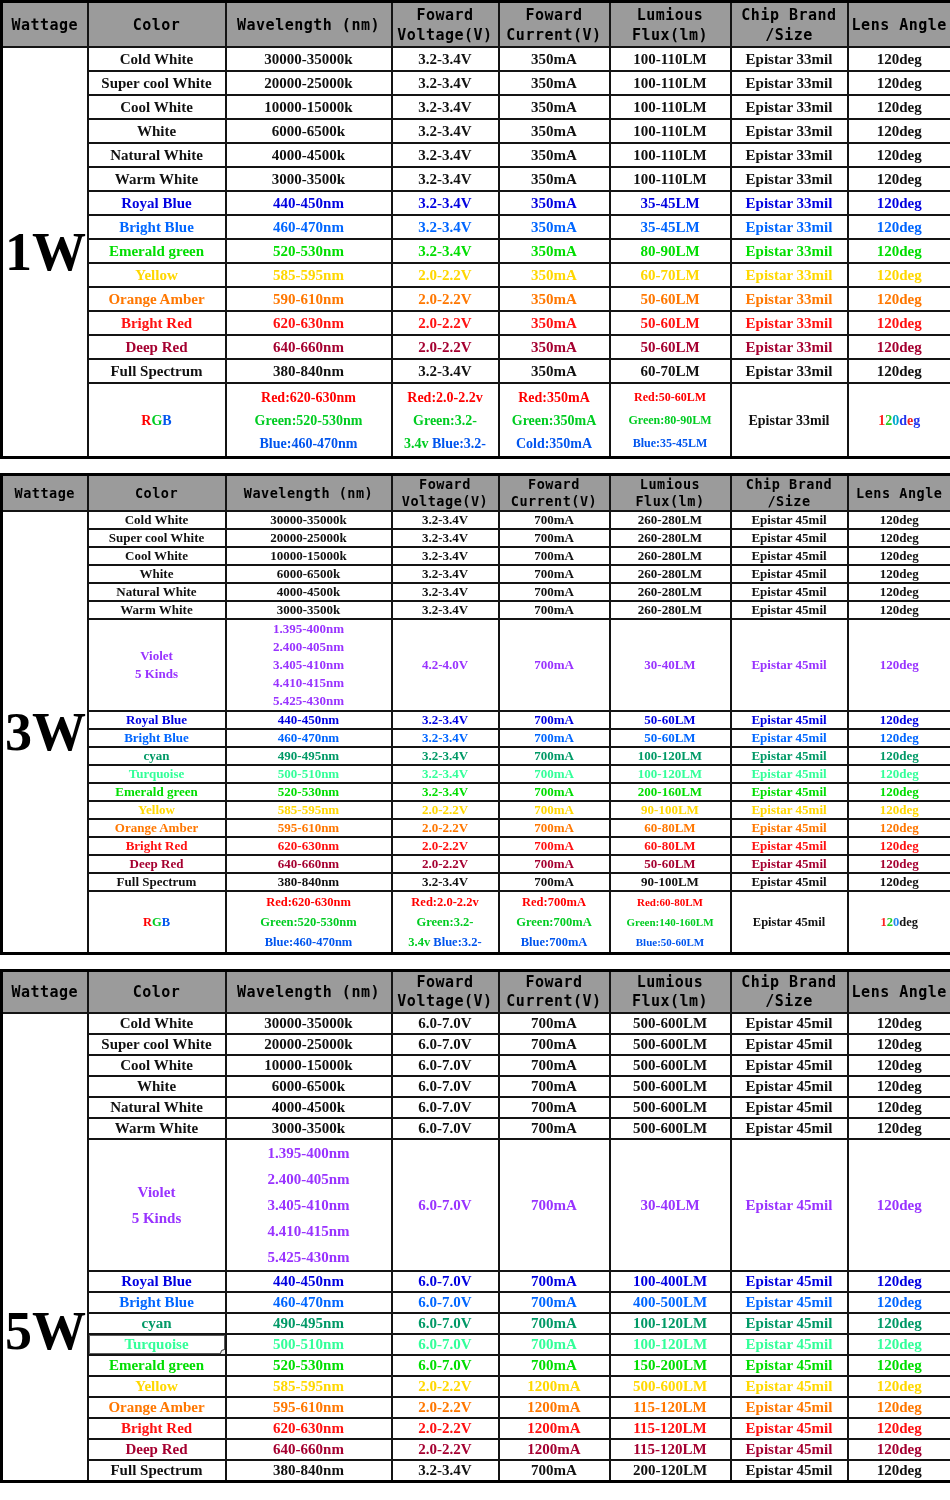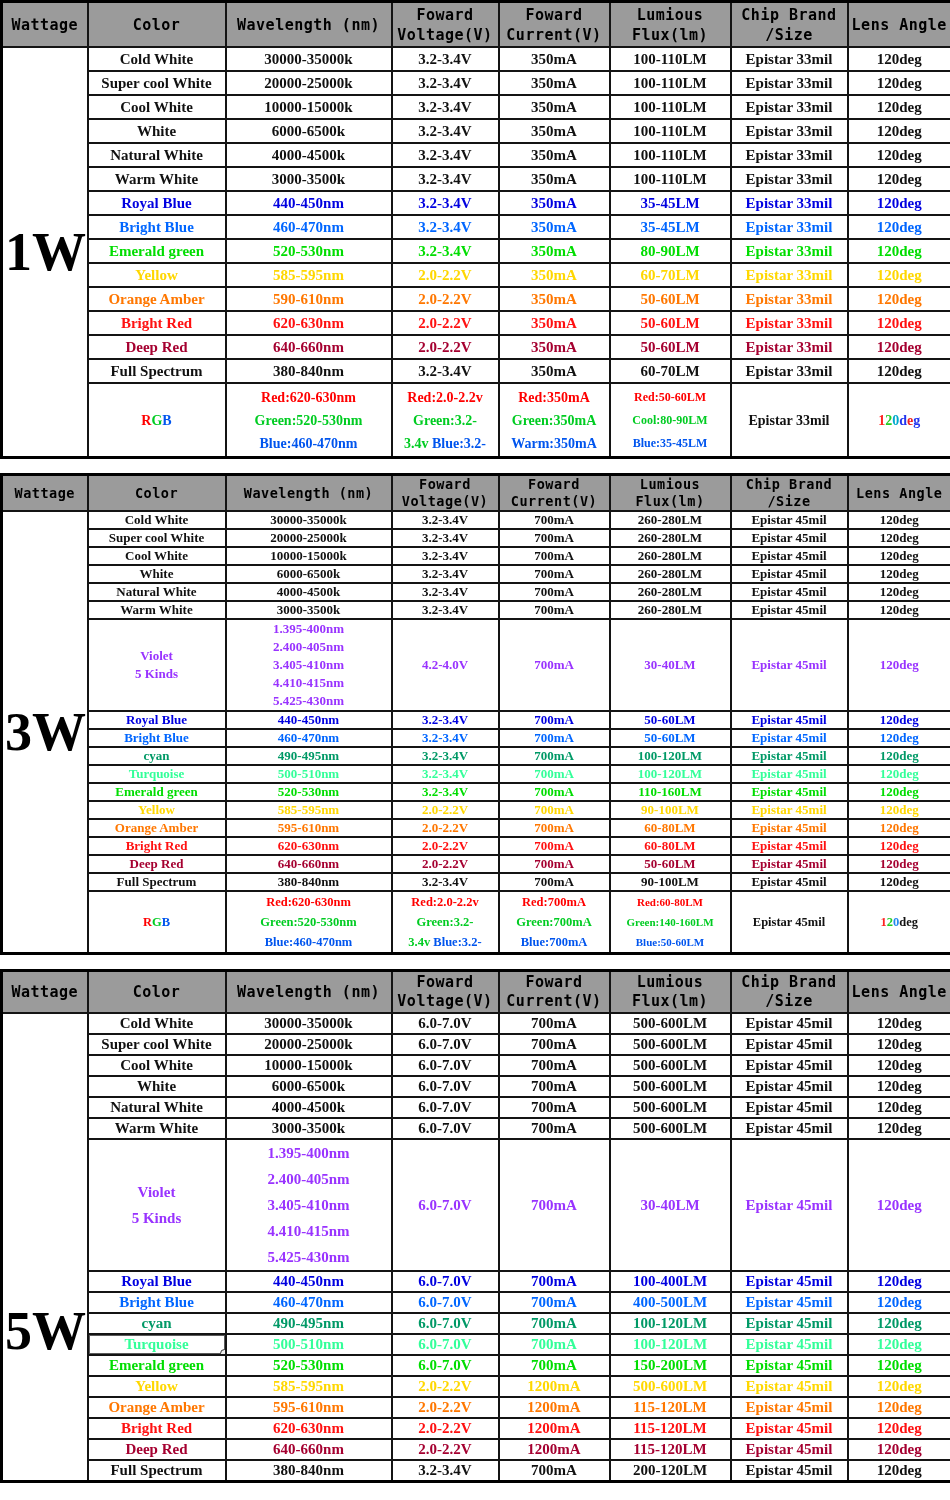--- a/index.html
+++ b/index.html
@@ -420,25 +420,25 @@
             <div class="ln"><span style="color: rgb(0, 85, 238);">Blue:460-470nm</span></div>
           </td>
           <td data-name="voltage-cell" style="color: rgb(17, 17, 17);">
             <div class="ln"><span style="color: rgb(255, 0, 0);">Red:2.0-2.2v</span></div>
             <div class="ln"><span style="color: rgb(0, 204, 34);">Green:3.2-</span></div>
             <div class="ln"><span style="color: rgb(0, 204, 34);">3.4v </span><span style="color: rgb(0, 85, 238);">Blue:3.2-</span></div>
           </td>
           <td data-name="current-cell" style="color: rgb(17, 17, 17);">
             <div class="ln"><span style="color: rgb(255, 0, 0);">Red:350mA</span></div>
             <div class="ln"><span style="color: rgb(0, 204, 34);">Green:350mA</span></div>
-            <div class="ln"><span style="color: rgb(0, 85, 238);">Warm:350mA</span></div>
+            <div class="ln"><span style="color: rgb(0, 85, 238);">Cold:350mA</span></div>
           </td>
           <td data-name="flux-cell" style="color: rgb(17, 17, 17);">
             <div class="ln"><span style="color: rgb(255, 0, 0);">Red:50-60LM</span></div>
-            <div class="ln"><span style="color: rgb(0, 204, 34);">Cool:80-90LM</span></div>
+            <div class="ln"><span style="color: rgb(0, 204, 34);">Green:80-90LM</span></div>
             <div class="ln"><span style="color: rgb(0, 85, 238);">Blue:35-45LM</span></div>
           </td>
           <td data-name="chip-cell" style="color: rgb(17, 17, 17);">
             <div class="ln"><span>Epistar 33mil</span></div>
           </td>
           <td data-name="lens-cell" style="color: rgb(17, 17, 17);">
             <div class="ln"><span style="color: rgb(255, 34, 34);">1</span><span style="color: rgb(34, 204, 34);">2</span><span style="color: rgb(0, 170, 204);">0</span><span style="color: rgb(34, 51, 238);">d</span><span style="color: rgb(238, 34, 34);">e</span><span style="color: rgb(34, 51, 238);">g</span></div>
           </td>
         </tr>
       </tbody>
@@ -755,21 +755,21 @@
           <td data-name="wavelength-cell" style="color: rgb(0, 221, 0);">
             <div class="ln"><span>520-530nm</span></div>
           </td>
           <td data-name="voltage-cell" style="color: rgb(0, 221, 0);">
             <div class="ln"><span>3.2-3.4V</span></div>
           </td>
           <td data-name="current-cell" style="color: rgb(0, 221, 0);">
             <div class="ln"><span>700mA</span></div>
           </td>
           <td data-name="flux-cell" style="color: rgb(0, 221, 0);">
-            <div class="ln"><span>110-160LM</span></div>
+            <div class="ln"><span>200-160LM</span></div>
           </td>
           <td data-name="chip-cell" style="color: rgb(0, 221, 0);">
             <div class="ln"><span>Epistar 45mil</span></div>
           </td>
           <td data-name="lens-cell" style="color: rgb(0, 221, 0);">
             <div class="ln"><span>120deg</span></div>
           </td>
         </tr>
         <tr data-name="spec-row">
           <td data-name="color-cell" style="color: rgb(255, 215, 0);">

